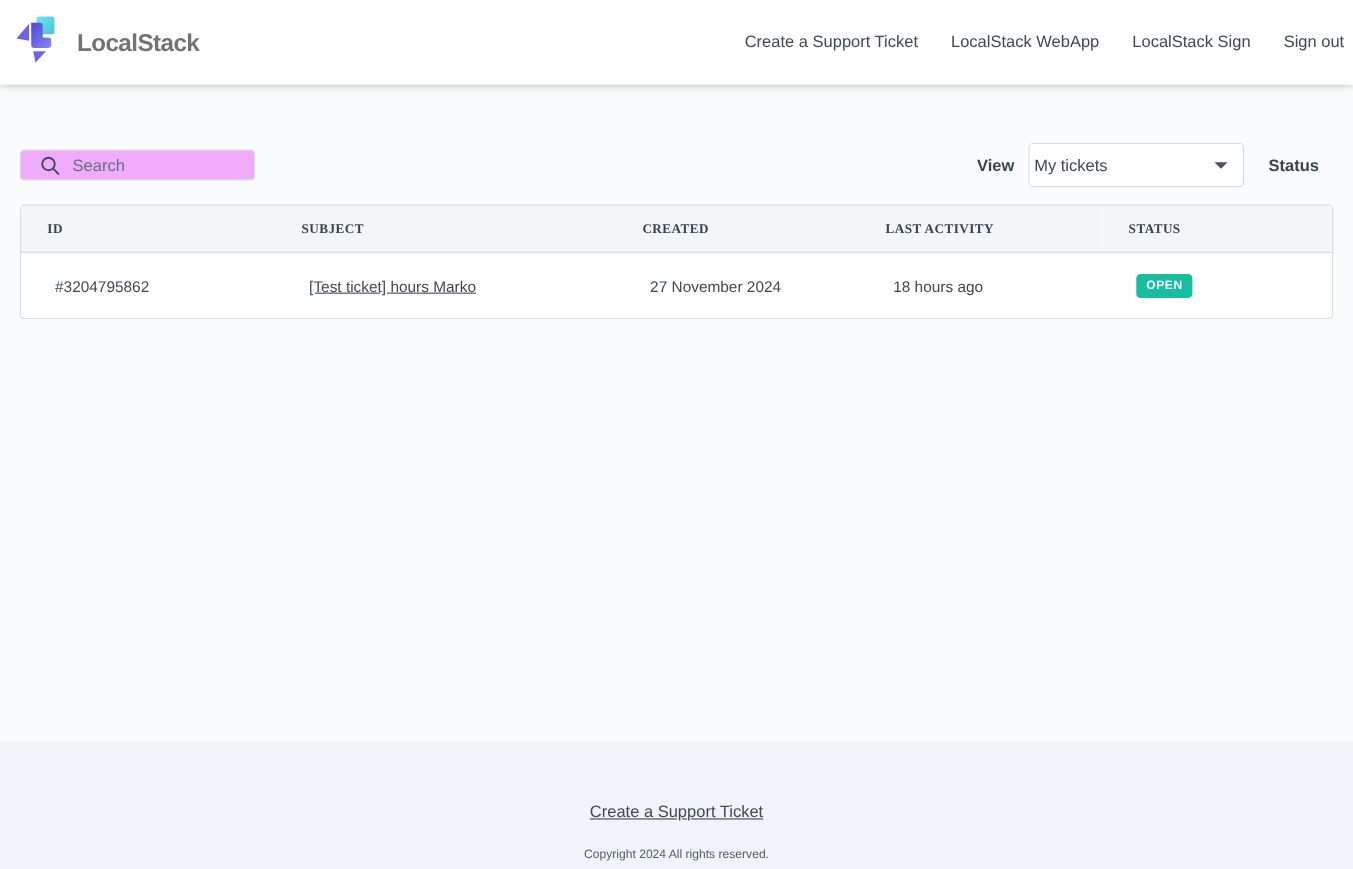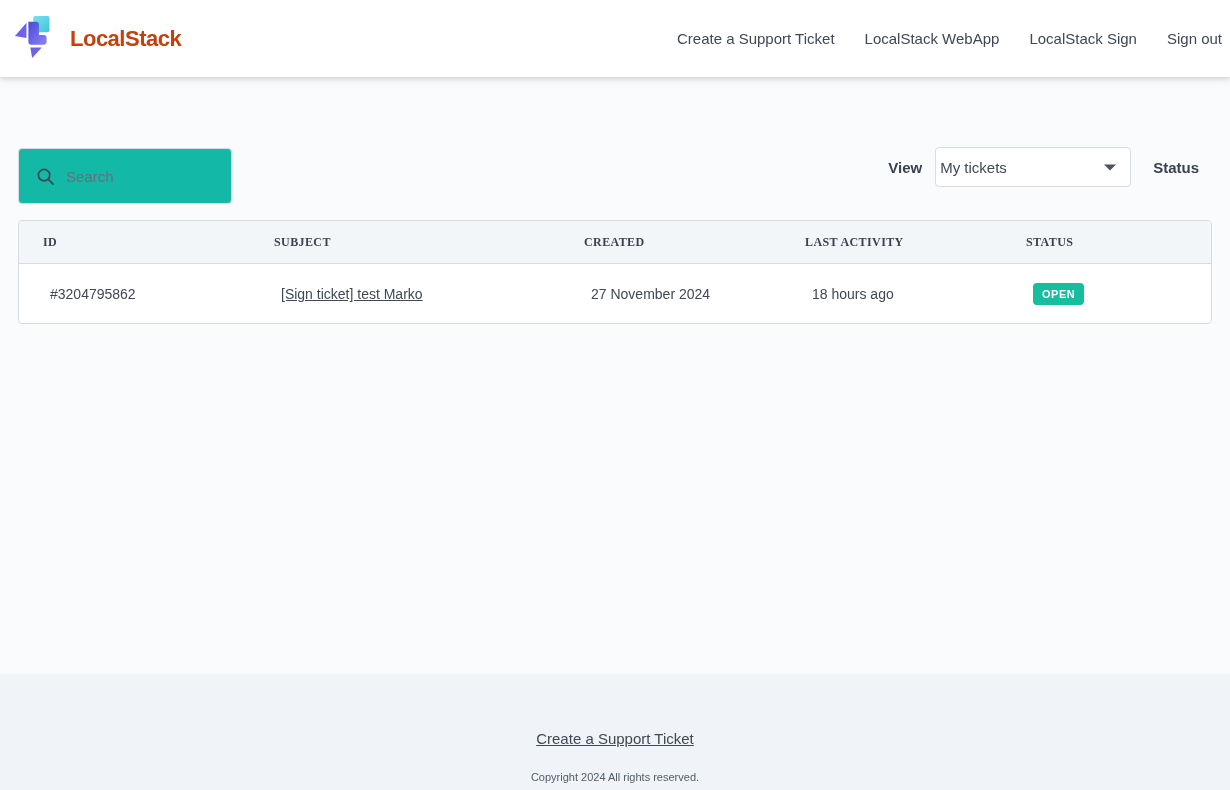--- a/index.html
+++ b/index.html
@@ -8,32 +8,32 @@
   .page { width: 1230px; height: 790px; position: relative; overflow: hidden; background: #fafbfc; display: flex; flex-direction: column; }
 
   
   .appbar {
     height: 77px; background: #ffffff; flex: 0 0 auto;
     box-shadow: 0 2px 4px rgba(40,50,60,0.14), 0 4px 10px rgba(40,50,60,0.06);
     display: flex; align-items: center; justify-content: space-between;
     padding: 0 8px 0 14px; position: relative; z-index: 5;
   }
   .logo { display: flex; align-items: center; gap: 10px; cursor: pointer; }
-  .logo-word { font-size: 22px; font-weight: bold; letter-spacing: -0.5px; color: #c2410c; }
+  .logo-word { font-size: 22px; font-weight: bold; letter-spacing: -0.5px; color: #737373; }
   .nav { display: flex; align-items: center; gap: 30px; }
   .nav-link { font-size: 15px; color: #3f4854; cursor: pointer; white-space: nowrap; }
 
   
   .main { flex: 1 1 auto; padding: 0 18px; }
   .page-title { margin-top: 81px; font-size: 36px; font-weight: 400; color: #3d4653; letter-spacing: 0.2px; }
 
   .filter-row { margin-top: 53px; display: flex; align-items: center; }
   .searchbox {
-    width: 214px; height: 56px; background: #14b8a6; border: 1px solid #d7dce2;
-    border-radius: 4px; display: flex; align-items: center; padding-left: 17px; margin-top: 18px;
+    width: 214px; height: 28px; background: #f0abfc; border: 1px solid #d7dce2;
+    border-radius: 4px; display: flex; align-items: center; padding-left: 17px;
   }
   .searchbox input {
     border: none; outline: none; background: transparent; font-family: "Liberation Sans", sans-serif;
     font-size: 15px; color: #3f4854; width: 140px; margin-left: 11px;
   }
   .searchbox input::placeholder { color: #66707c; opacity: 1; }
   .spacer { flex: 1 1 auto; }
   .filter-label { font-size: 15px; font-weight: bold; color: #39424e; margin-right: 13px; }
   .select {
     width: 196px; height: 40px; background: #fff; border: 1px solid #d7dce2; border-radius: 4px;
@@ -147,21 +147,21 @@
             <th>SUBJECT</th>
             <th>CREATED</th>
             <th>LAST ACTIVITY</th>
             <th>STATUS</th>
           </tr>
         </thead>
         <tbody>
           <tr>
             <td>#3204795862</td>
             <td>
-              <a class="cell-link">[Sign ticket] test Marko</a>
+              <a class="cell-link">[Test ticket] hours Marko</a>
             </td>
             <td>27 November 2024</td>
             <td>18 hours ago</td>
             <td>
               <span class="badge">OPEN</span>
             </td>
           </tr>
         </tbody>
       </table>
     </div>

